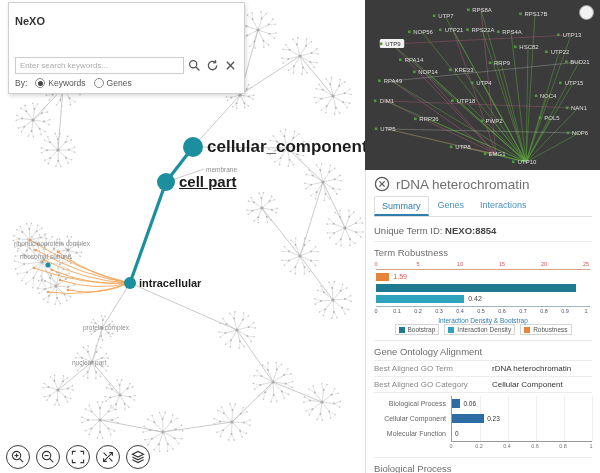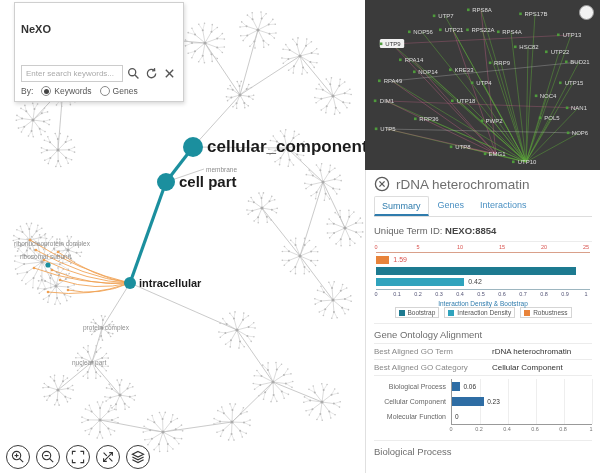--- a/index.html
+++ b/index.html
@@ -5,22 +5,22 @@
   html,body{margin:0;padding:0;background:#ffffff;font-family:"Liberation Sans",sans-serif;}
   .app{position:relative;width:600px;height:473px;overflow:hidden;background:#fff;}
 
   
   .tree-panel{position:absolute;left:0;top:0;width:365px;height:473px;background:#fff;overflow:hidden;}
   #tree-svg{position:absolute;left:0;top:0;}
   .tree-labels{position:absolute;left:0;top:0;width:100%;height:100%;pointer-events:none;}
   .tnl{position:absolute;color:#1c1c1c;font-weight:700;white-space:nowrap;pointer-events:auto;cursor:pointer;}
   .tml{position:absolute;color:#8d8d8d;font-size:6.5px;white-space:nowrap;pointer-events:auto;cursor:pointer;}
 
-  .search-panel{position:absolute;left:14px;top:2px;width:170px;background:#fff;border:1px solid #cfcfcf;
-    box-shadow:1px 2px 4px rgba(0,0,0,.15);padding:20px 6px 5px 6px;box-sizing:border-box;}
+  .search-panel{position:absolute;left:8px;top:2px;width:237px;background:#fff;border:1px solid #cfcfcf;
+    box-shadow:1px 2px 4px rgba(0,0,0,.15);padding:12px 6px 5px 6px;box-sizing:border-box;}
   .sp-title{font-size:11px;font-weight:700;color:#333;margin-bottom:3px;}
   .sp-row{display:flex;align-items:center;gap:3px;margin-top:30px;}
   .sp-row input{flex:1;min-width:0;border:1px solid #ccc;font-size:8px;padding:3px 4px;color:#333;outline:none;}
   .sp-row input::placeholder{color:#aaa;}
   .sp-icon{width:15px;height:15px;display:inline-flex;align-items:center;justify-content:center;cursor:pointer;}
   .sp-icon svg{display:block;}
   .sp-radios{display:flex;align-items:center;gap:8px;margin-top:4px;font-size:8.5px;color:#555;}
   .sp-radios label{display:inline-flex;gap:3px;cursor:pointer;}
   .radio{width:8px;height:8px;border:1px solid #8a8a8a;border-radius:50%;display:inline-block;position:relative;background:#fff;}
   .radio.checked:after{content:"";position:absolute;left:1.5px;top:1.5px;width:5px;height:5px;border-radius:50%;background:#444;}
@@ -1627,21 +1627,21 @@
         <circle cx="58" cy="252" r="1.3" fill="#f0a050"></circle>
         <circle cx="48" cy="265" r="2.6" fill="#1b8f9e"></circle>
         <line x1="193" y1="147" x2="166" y2="182" stroke="#1b8f9e" stroke-width="3.2"></line>
         <line x1="166" y1="182" x2="130" y2="283" stroke="#1b8f9e" stroke-width="3.2"></line>
         <circle cx="193" cy="147" r="10" fill="#1b8f9e"></circle>
         <circle cx="166" cy="182" r="9" fill="#1b8f9e"></circle>
         <circle cx="130" cy="283" r="6" fill="#1b8f9e"></circle>
       </svg>
     <div class="tree-labels" id="tree-labels">
         <div class="tnl" style="left: 207px; top: 137px; font-size: 17px;">cellular_component</div>
-        <div class="tnl" style="left: 179px; top: 173px; font-size: 15px;">cell part</div>
+        <div class="tnl" style="left: 179px; top: 173px; font-size: 15px; text-decoration: underline;">cell part</div>
         <div class="tnl" style="left: 139px; top: 277px; font-size: 11px;">intracellular</div>
         <div class="tml" style="left: 42px; top: 78px;">mitochondrial part</div>
         <div class="tml" style="left: 206px; top: 166px;">membrane</div>
         <div class="tml" style="left: 83px; top: 324px;">protein complex</div>
         <div class="tml" style="left: 72px; top: 359px;">nuclear part</div>
         <div class="tml" style="left: 14px; top: 240px;">ribonucleoprotein complex</div>
         <div class="tml" style="left: 20px; top: 253px;">ribosomal subunit</div>
       </div>
 
     <div class="search-panel">
@@ -1860,20 +1860,21 @@
         <div class="dp-tab active">Summary</div>
         <div class="dp-tab">Genes</div>
         <div class="dp-tab">Interactions</div>
       </div>
 
     <div class="dp-termid">
       <span>Unique Term ID:</span>
       <b>NEXO:8854</b>
     </div>
 
+    <div class="dp-sec">Term Robustness</div>
     <div class="rob-chart" id="rob-chart">
         <div class="rob-topaxis">
           <span class="rob-toptick" style="left: 0px;">0</span>
           <span class="rob-toptick" style="left: 42px;">5</span>
           <span class="rob-toptick" style="left: 84px;">10</span>
           <span class="rob-toptick" style="left: 126px;">15</span>
           <span class="rob-toptick" style="left: 168px;">20</span>
           <span class="rob-toptick" style="left: 210px;">25</span>
         </div>
         <div class="rob-bar">

